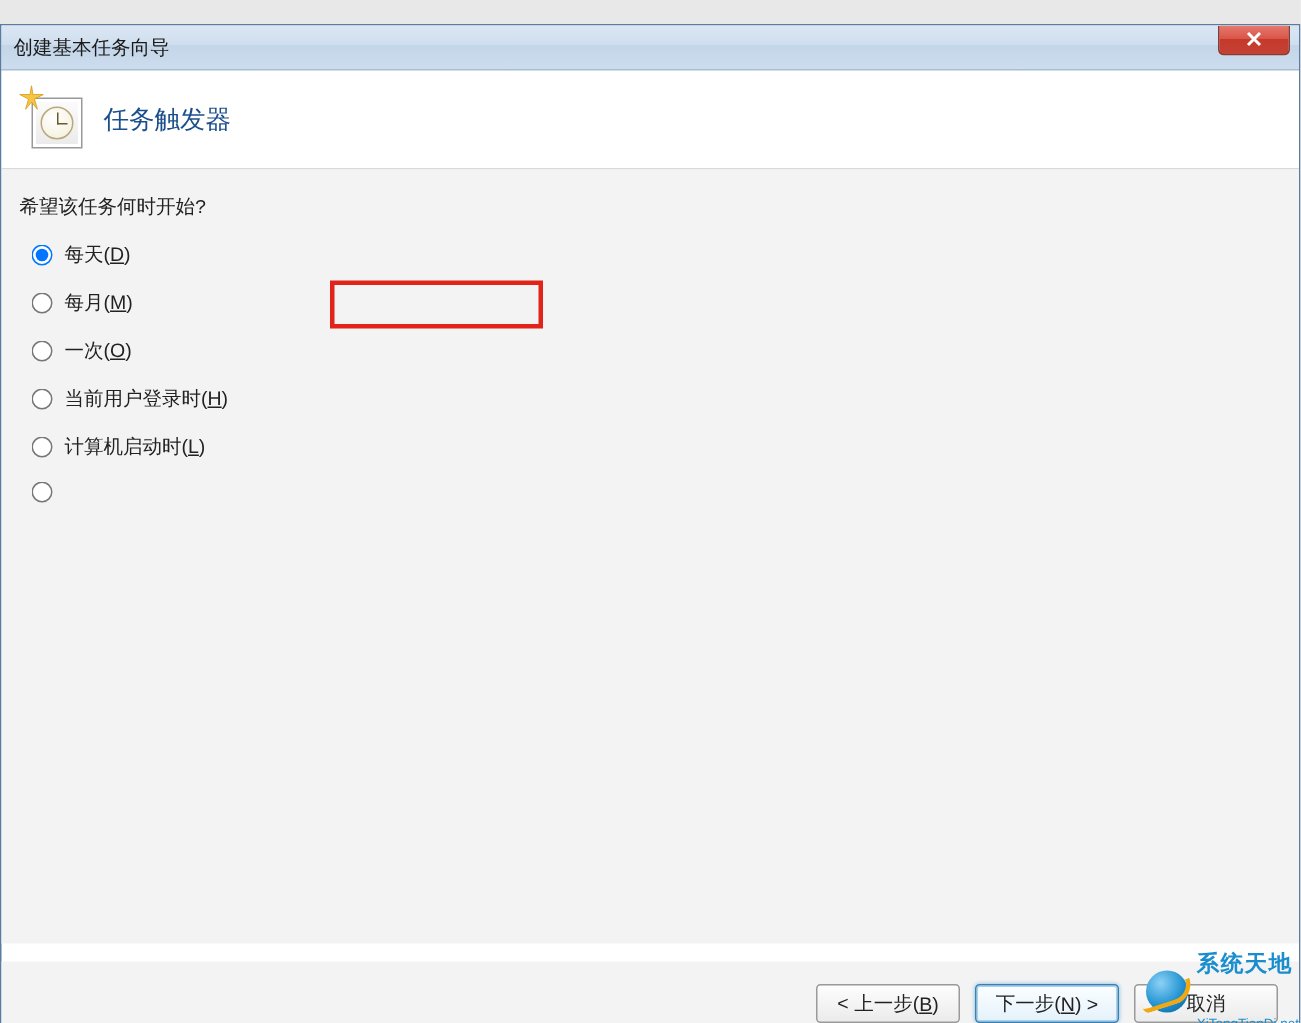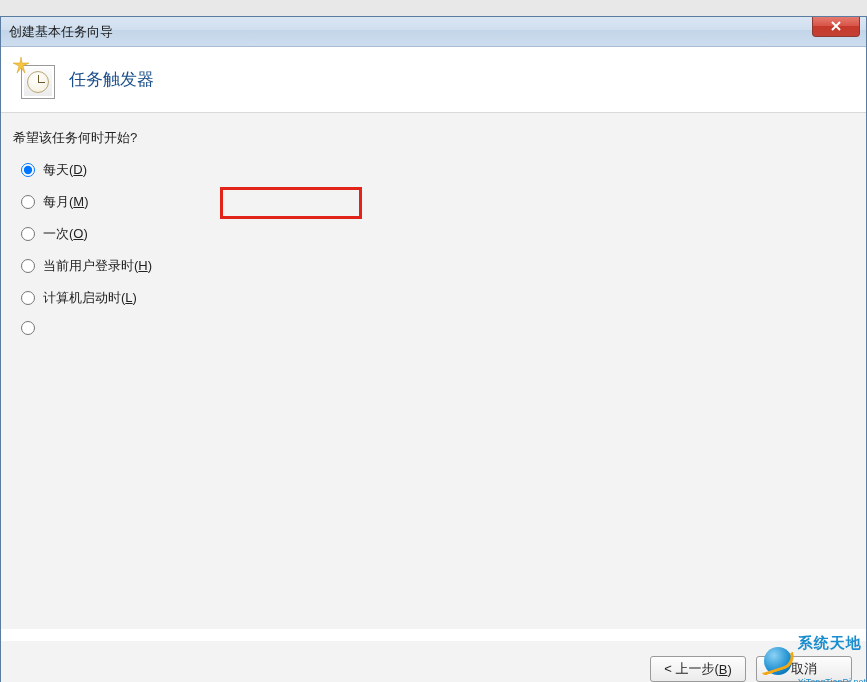--- a/index.html
+++ b/index.html
@@ -326,20 +326,25 @@
       </div>
     </div>
   </div>
 
   <div class="footer">
     <button class="btn">
       <span>&lt; 上一步(</span>
         <span class="hotkey">B</span>
         <span>)</span>
     </button>
+    <button class="btn focused">
+      <span>下一步(</span>
+        <span class="hotkey">N</span>
+        <span>) &gt;</span>
+    </button>
     <button class="btn">取消</button>
   </div>
 
   <div class="highlight-box" style="left:219px;top:170px;width:142px;height:32px;"></div>
 
   <div class="watermark">
     <div class="wm-globe">
       <div class="ball"></div>
       <div class="swoosh"></div>
     </div>

